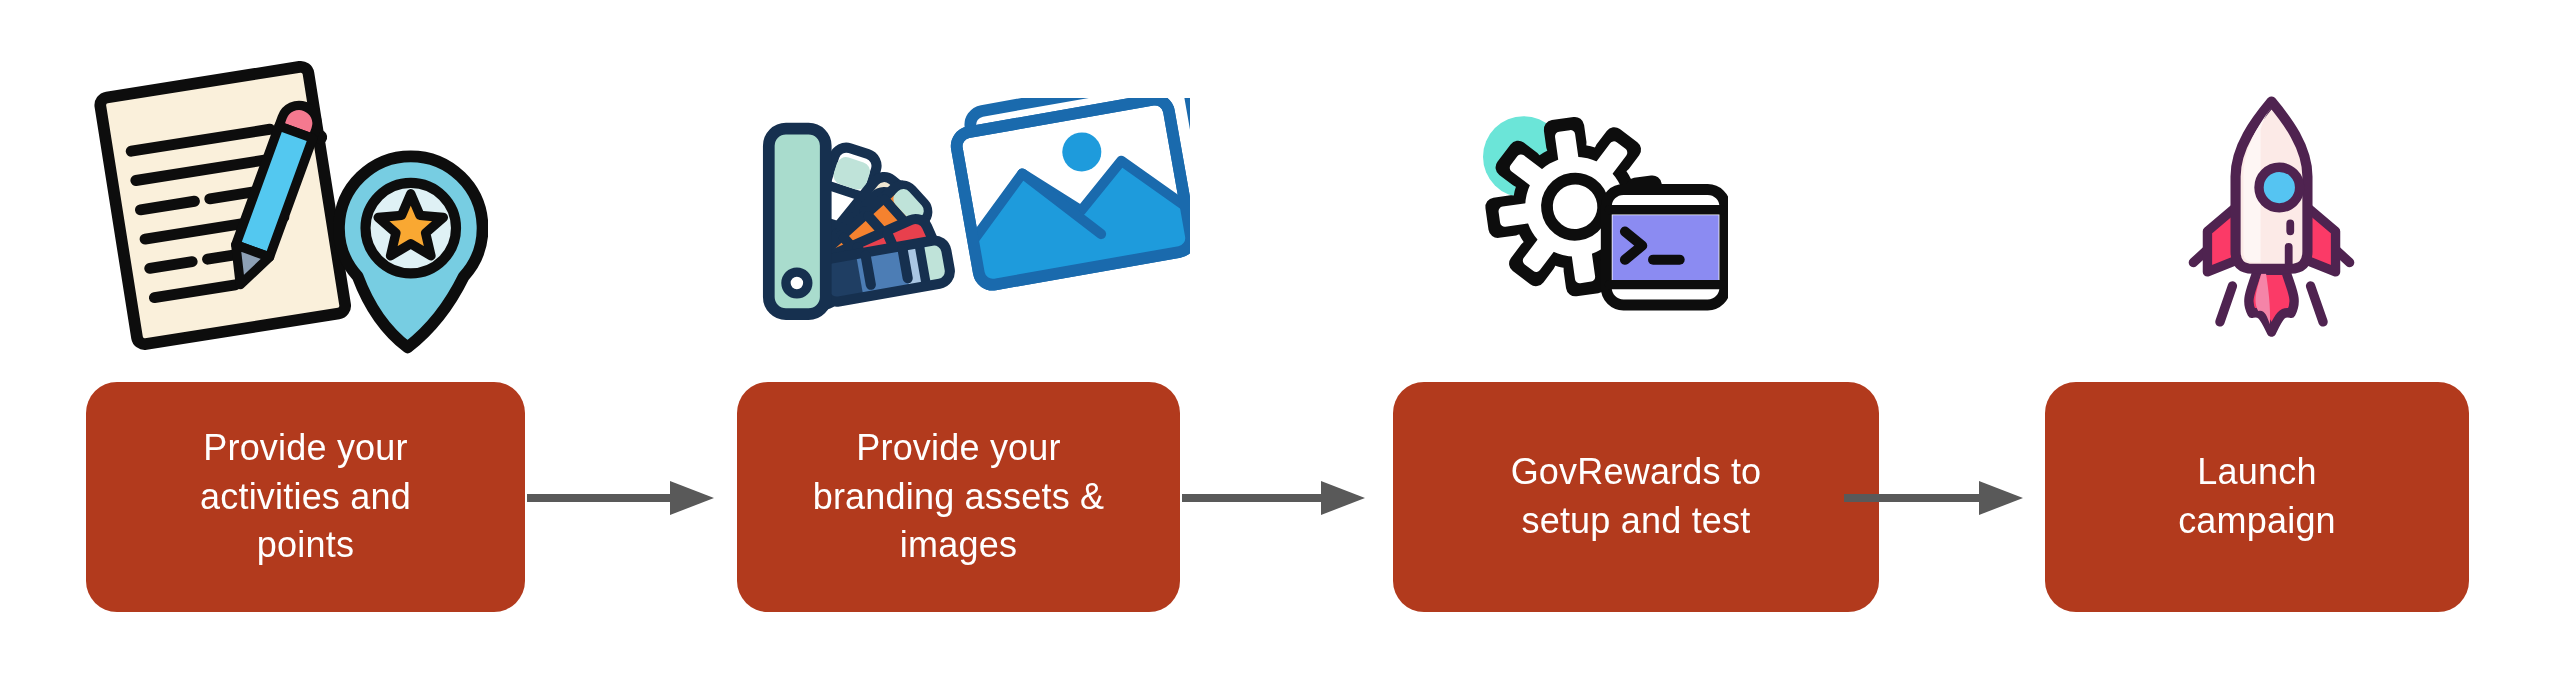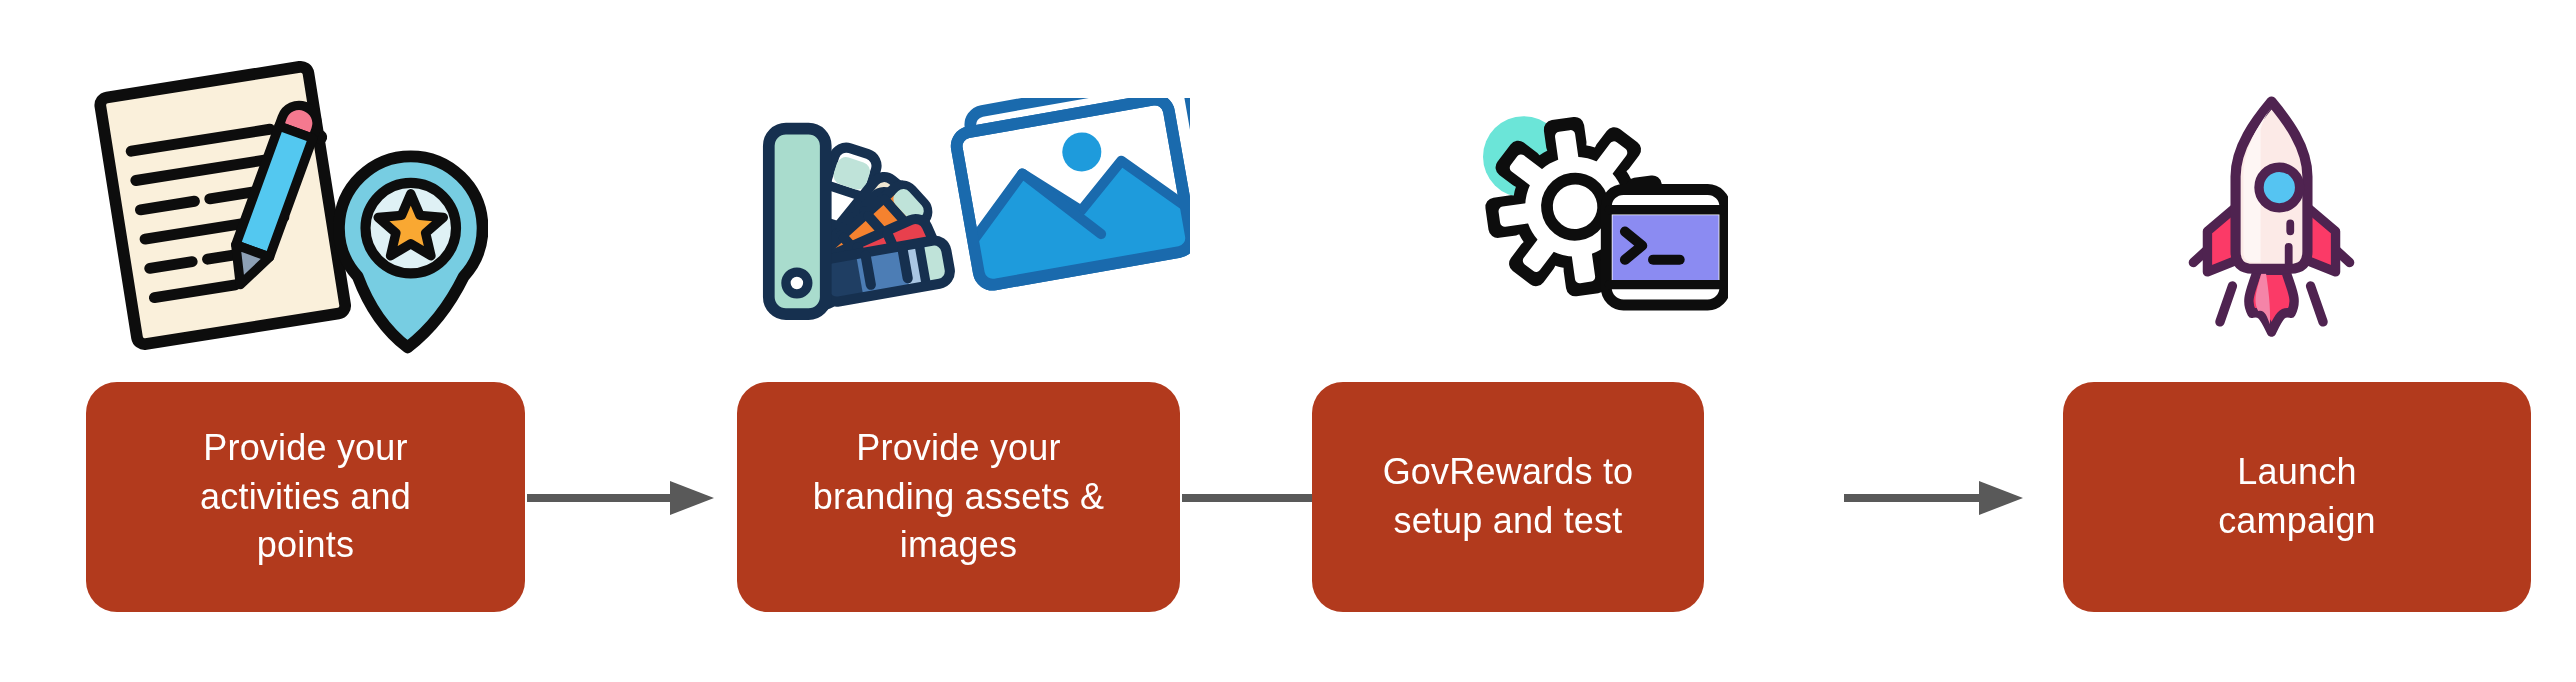--- a/index.html
+++ b/index.html
@@ -242,21 +242,21 @@
       <g>
         <rect x="158" y="98" width="152" height="148" rx="22" class="f-white ink rnd" stroke-width="14"></rect>
         <rect x="166" y="131" width="136" height="83" class="f-term"></rect>
         <path d="M162,124 H306 M162,220 H306" class="nf ink rnd" stroke-width="12"></path>
         <path d="M182,152 l22,18 l-22,18" class="nf ink rnd" stroke-width="13"></path>
         <path d="M218,188 h34" class="nf ink rnd" stroke-width="13"></path>
       </g>
     </svg>
   </div>
 
-  <div class="step-box" style="left:1312px;width:392px;">
+  <div class="step-box" style="left:1393px;width:486px;">
     <div class="step-label">GovRewards to
 setup and test</div>
   </div>
 
   <div class="arrow-line" style="left:1844px;width:135px;"></div>
   <div class="arrow-head" style="left:1979px;"></div>
 
   <div class="icon-wrap" style="left:2184px;top:89px;width:175px;height:258px;">
     <svg width="175" height="258" viewBox="0 0 224 330">
 
@@ -277,19 +277,19 @@
 
       <g>
         <path d="M112,16 C92,40 66,74 66,112 L66,208 Q66,230 88,230 L136,230 Q158,230 158,208 L158,112 C158,74 132,40 112,16 Z" class="f-rbody pur rnd" stroke-width="13"></path>
         <path d="M112,24 C96,44 76,76 76,112 L76,210 Q76,222 90,222 L98,222 L98,52 Q102,36 112,24 Z" class="f-rhl"></path>
         <circle cx="122" cy="126" r="26" class="f-rwin pur" stroke-width="12"></circle>
         <path d="M136,172 V182 M134,202 V226" class="nf pur rnd" stroke-width="10"></path>
       </g>
     </svg>
   </div>
 
-  <div class="step-box" style="left:2045px;width:468px;margin-left:18px;">
+  <div class="step-box" style="left:2045px;width:424px;">
     <div class="step-label">Launch
 campaign</div>
   </div>
 
 </div>
 
 
 </body></html>

